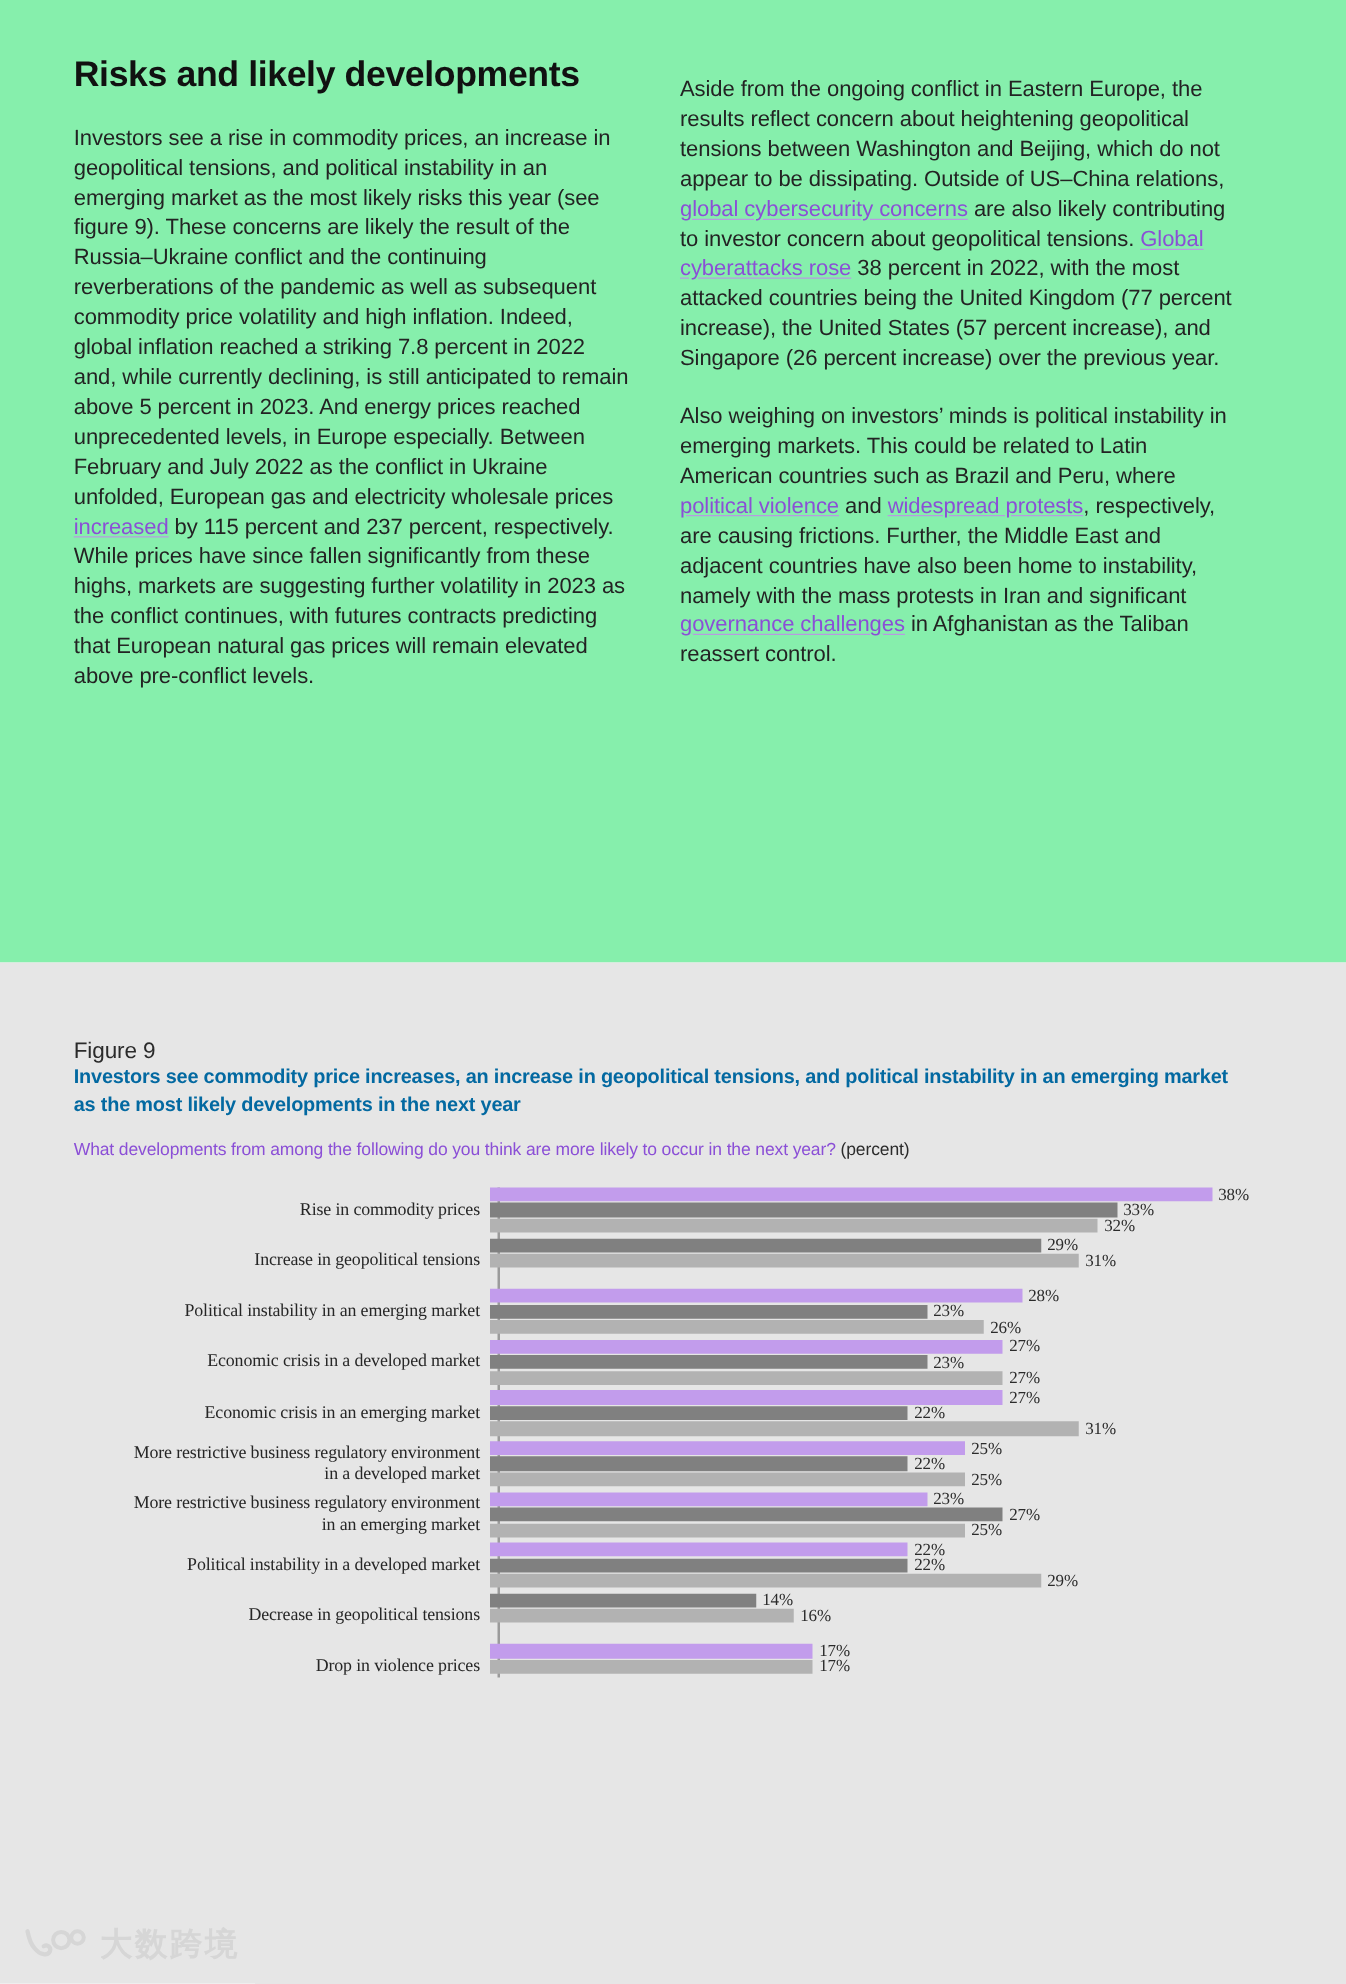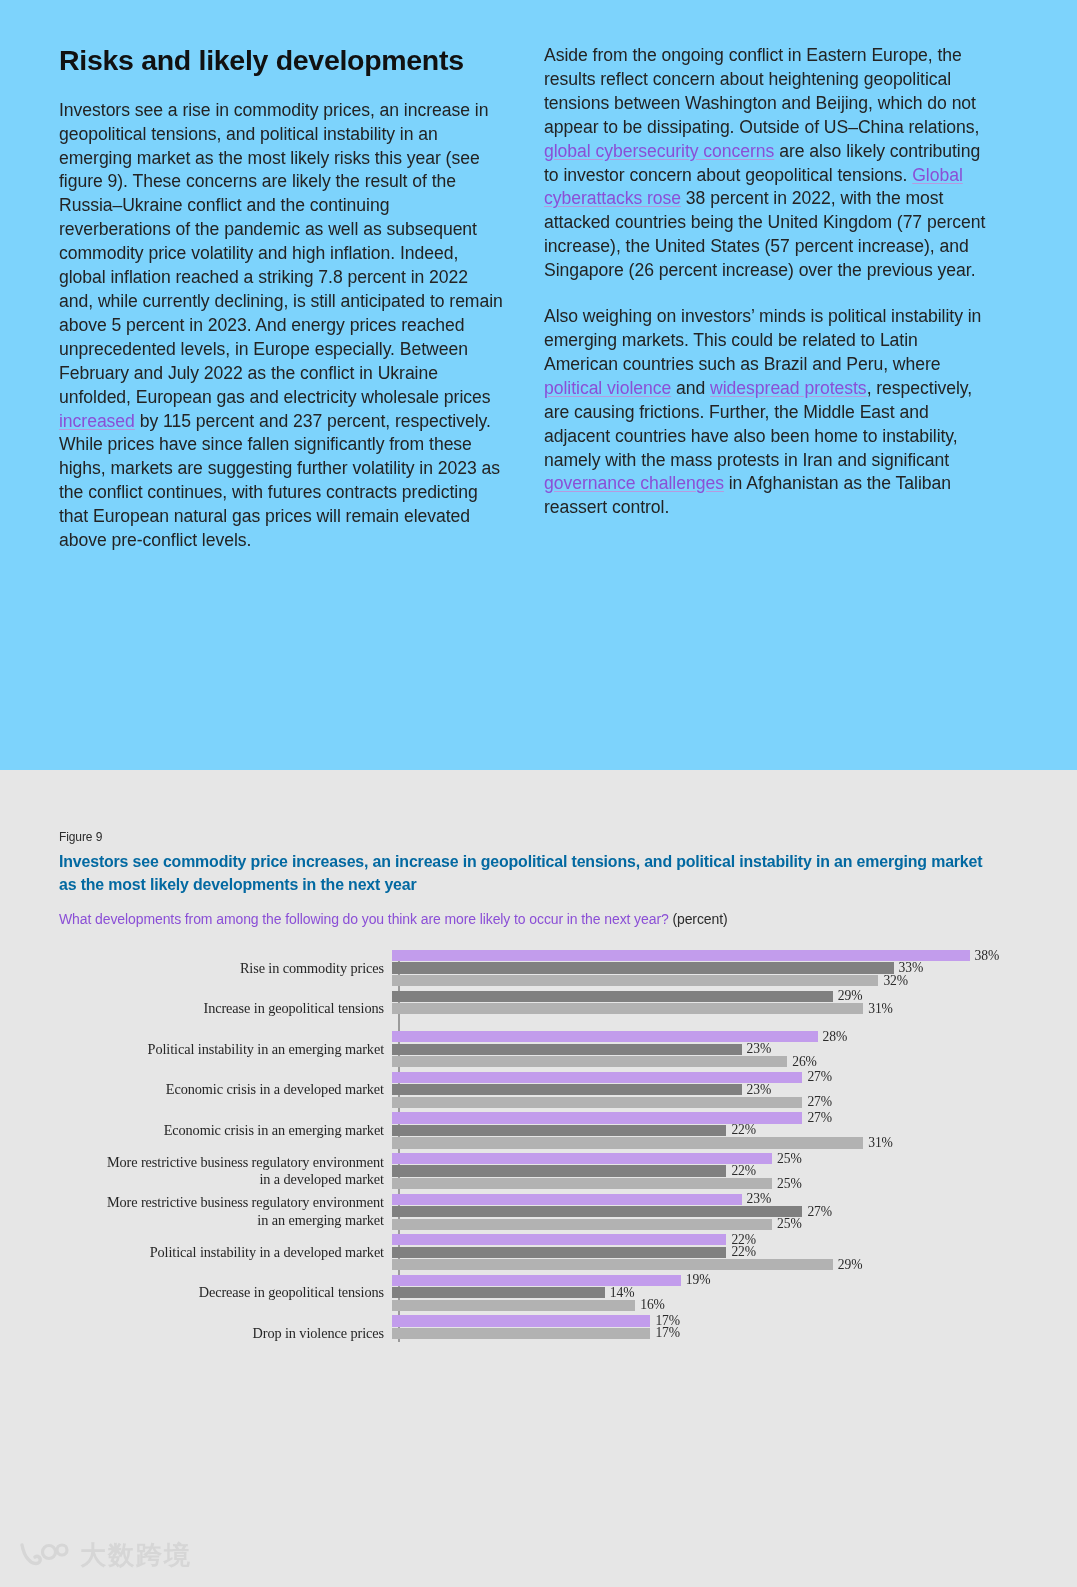--- a/index.html
+++ b/index.html
@@ -13,21 +13,21 @@
     position: relative;
     overflow: hidden;
   }
 
   
   .page-top {
     position: absolute;
     top: 0; left: 0;
     width: 1077px;
     height: 770px;
-    background: #7dd3fc;
+    background: #86efac;
   }
   .cols {
     position: absolute;
     top: 44px;
     left: 59px;
     width: 960px;
     display: flex;
     gap: 41px;
   }
   .col { width: 444px; }
@@ -42,40 +42,40 @@
     color: #111111;
   }
   p.body-para {
     font-size: 17.6px;
     line-height: 23.9px;
     margin: 0 0 22px 0;
     color: #232323;
     letter-spacing: -0.05px;
   }
   p.body-para:last-child { margin-bottom: 16px; }
-  .col-right p.body-para:first-child { margin-top: 0; }
+  .col-right p.body-para:first-child { margin-top: 16px; }
   .lnk {
     color: #8b4fd6;
     text-decoration: underline;
     text-decoration-color: #b79ae0;
     text-underline-offset: 2px;
   }
 
   
   .figure-panel {
     position: absolute;
     top: 770px; left: 0;
     width: 1077px;
     height: 817px;
     background: #e6e6e6;
   }
   .fig-label {
     position: absolute;
     left: 59px; top: 60px;
-    font-size: 12px;
+    font-size: 18px;
     color: #2b2b2b;
     letter-spacing: -0.1px;
   }
   .fig-title {
     position: absolute;
     left: 59px; top: 80px;
     width: 930px;
     font-size: 15.9px;
     font-weight: bold;
     line-height: 23px;
@@ -359,24 +359,20 @@
               <div class="bar y2021" style="width: 440.8px; background: rgb(178, 178, 178);"></div>
               <span class="bar-val">29%</span>
             </div>
           </div>
         </div>
         <div class="grp">
           <div class="grp-label">
             <div>Decrease in geopolitical tensions</div>
           </div>
           <div class="bars">
-            <div class="barline">
-              <div class="bar y2023" style="width: 288.8px; background: rgb(194, 156, 236);"></div>
-              <span class="bar-val">19%</span>
-            </div>
             <div class="barline">
               <div class="bar y2022" style="width: 212.8px; background: rgb(128, 128, 128);"></div>
               <span class="bar-val">14%</span>
             </div>
             <div class="barline">
               <div class="bar y2021" style="width: 243.2px; background: rgb(178, 178, 178);"></div>
               <span class="bar-val">16%</span>
             </div>
           </div>
         </div>

